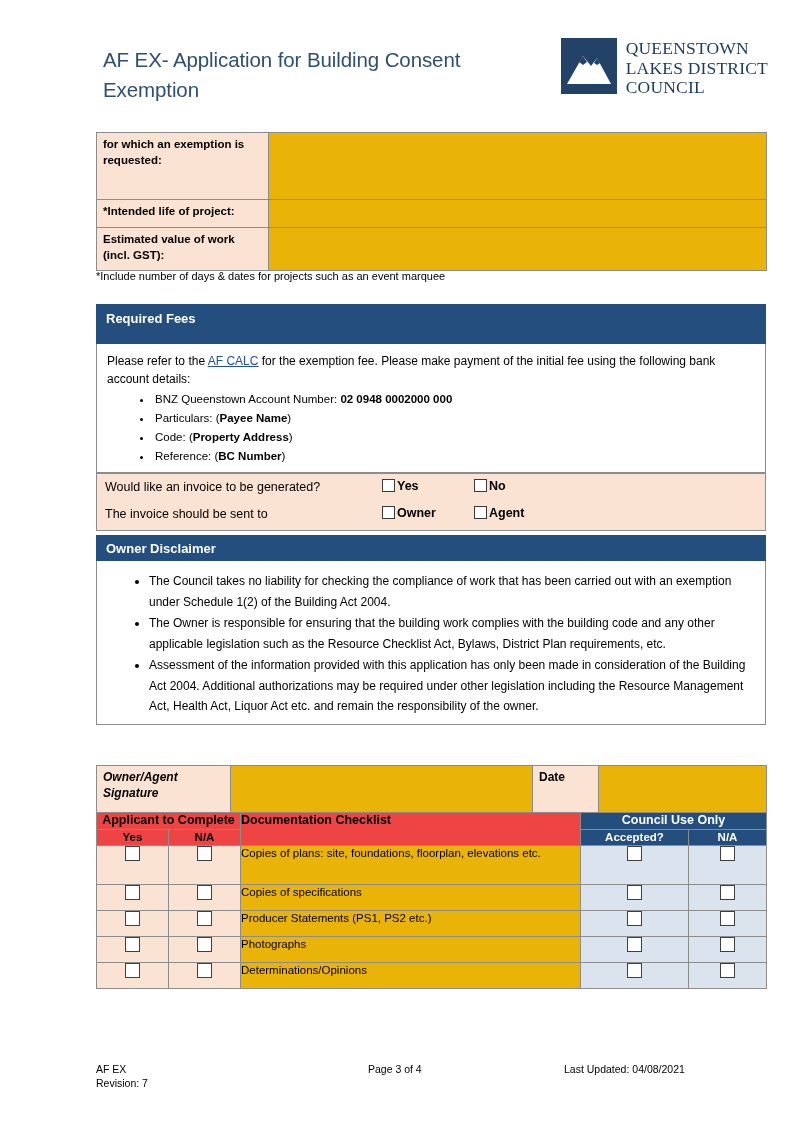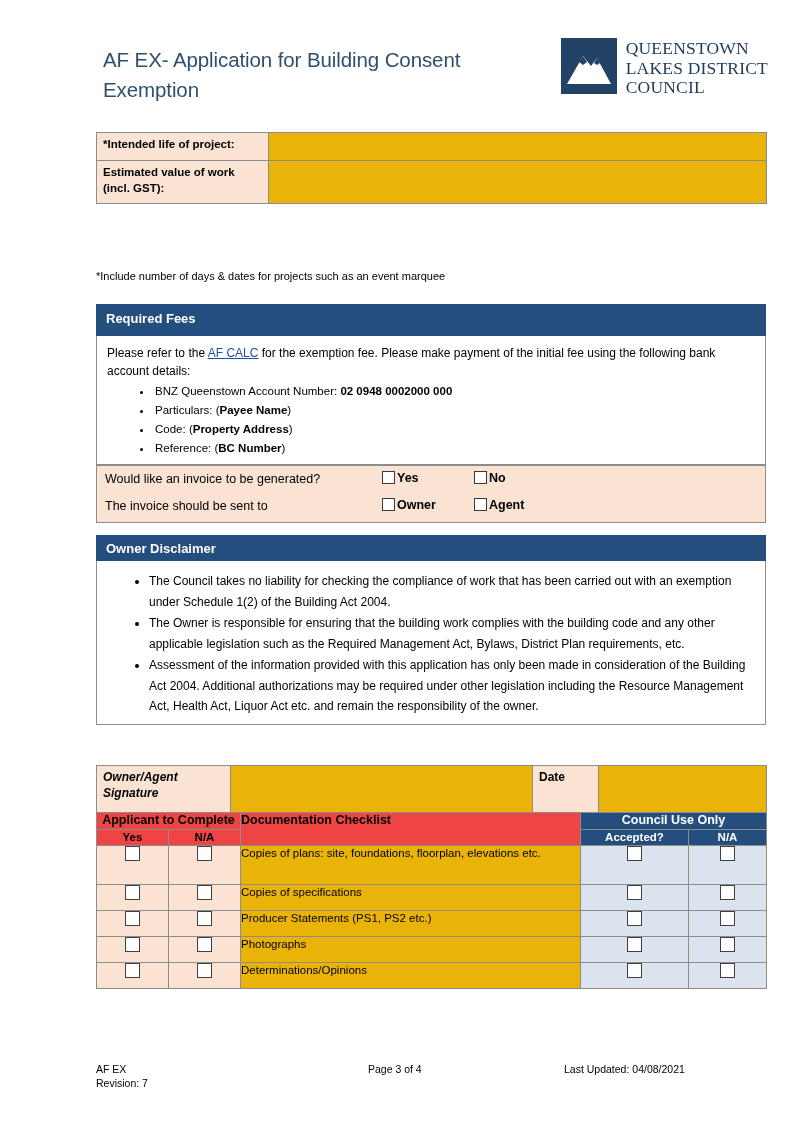--- a/index.html
+++ b/index.html
@@ -110,21 +110,21 @@
   .sec-head {
     background: #234e7d;
     color: #ffffff;
     font-size: 13px;
     font-weight: bold;
     padding: 6px 8px 6px 9px;
     border: 1px solid #234e7d;
     box-sizing: border-box;
     line-height: 16px;
   }
-  #fees-head { height: 32px; }
+  #fees-head { height: 40px; }
   .body-box {
     border: 1px solid #8c8c8c;
     border-top: none;
     box-sizing: border-box;
     background: #ffffff;
     padding: 8px 10px 4px 10px;
     font-size: 12px;
     line-height: 18px;
   }
   .body-box p { margin: 0 0 0 0; }
@@ -281,20 +281,24 @@
       </div>
     </div>
   </div>
 
   <table class="tbl" id="table-top">
     <colgroup>
         <col style="width:172px">
         <col style="width:498px">
       </colgroup>
     <tbody>
+      <tr>
+        <td class="peach" style="height:58px">for which an exemption is requested:</td>
+        <td class="white"></td>
+      </tr>
       <tr>
         <td class="peach" style="height:19px">*Intended life of project:</td>
         <td class="white"></td>
       </tr>
       <tr>
         <td class="peach" style="height:34px">Estimated value of work (incl. GST):</td>
         <td class="white"></td>
       </tr>
     </tbody>
   </table>
@@ -322,21 +326,21 @@
       <span class="inv-row" style="top:32px;left:285px;"><span class="cb"></span><span class="cb-lbl">Owner</span></span>
       <span class="inv-row" style="top:32px;left:377px;"><span class="cb"></span><span class="cb-lbl">Agent</span></span>
     </div>
   </div>
 
   <div class="tbl" id="disc-block" style="width:670px;">
     <div class="sec-head" id="disc-head">Owner Disclaimer</div>
     <div class="disc-body">
       <ul>
         <li>The Council takes no liability for checking the compliance of work that has been carried out with an exemption under Schedule 1(2) of the Building Act 2004.</li>
-        <li>The Owner is responsible for ensuring that the building work complies with the building code and any other applicable legislation such as the Required Management Act, Bylaws, District Plan requirements, etc.</li>
+        <li>The Owner is responsible for ensuring that the building work complies with the building code and any other applicable legislation such as the Resource Checklist Act, Bylaws, District Plan requirements, etc.</li>
         <li>Assessment of the information provided with this application has only been made in consideration of the Building Act 2004. Additional authorizations may be required under other legislation including the Resource Management Act, Health Act, Liquor Act etc. and remain the responsibility of the owner.</li>
       </ul>
     </div>
   </div>
 
   <table class="tbl" id="table-sig">
     <colgroup>
         <col style="width:134px">
         <col style="width:302px">
         <col style="width:66px">

